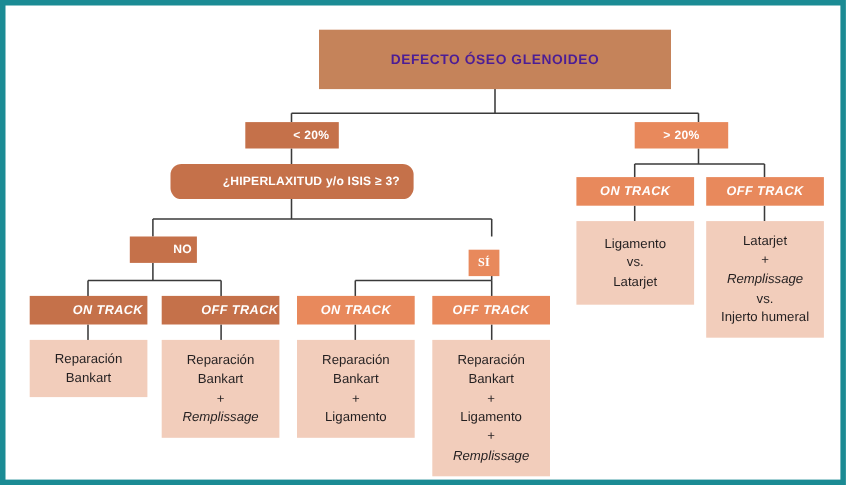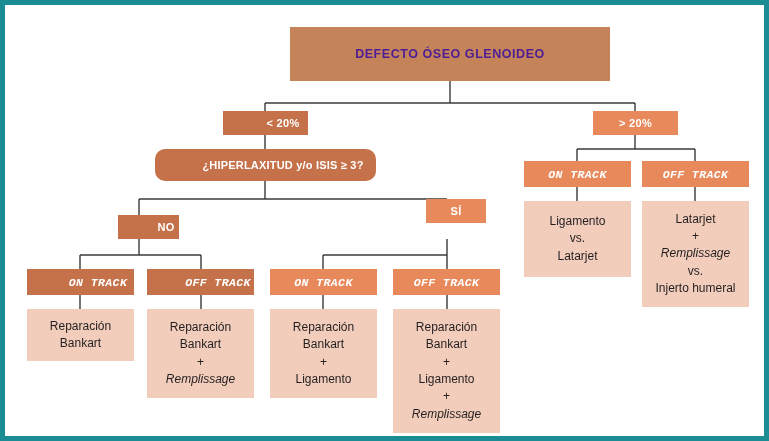--- a/index.html
+++ b/index.html
@@ -63,21 +63,20 @@
     font-size: 11px;
     letter-spacing: 0.3px;
   }
   .node.chip.dark  { background: #c5714a; padding-left: 35px; }
   .node.chip.light { background: #e8895c; }
 
   .node.chip.track {
     font-style: italic;
     font-size: 11.5px;
     letter-spacing: 0.4px;
-    font-family: Liberation Mono, monospace;
   }
 
   .node.chip.question {
     font-size: 11px;
     letter-spacing: 0.2px;
     border-radius: 10px;
   }
 
   
   .node.leaf {
@@ -142,21 +141,21 @@
     </svg>
 
     <div class="node root" style="left: 285px; top: 22px; width: 320px; height: 54px; background: rgb(197, 131, 90); color: #4c1d95;">DEFECTO ÓSEO GLENOIDEO</div>
 
     <div class="node chip dark" style="left: 218px; top: 106px; width: 85px; height: 24px; background: rgb(197, 113, 74);">&lt; 20%</div>
 
     <div class="node chip dark question" style="left: 150px; top: 144px; width: 221px; height: 32px; background: rgb(197, 113, 74);">¿HIPERLAXITUD y/o ISIS ≥ 3?</div>
 
     <div class="node chip dark" style="left: 113px; top: 210px; width: 61px; height: 24px; background: rgb(197, 113, 74);">NO</div>
 
-    <div class="node chip light" style="left: 421px; top: 194px; width: 60px; height: 24px; background: rgb(232, 137, 92);">SÍ</div>
+    <div class="node chip light" style="left: 421px; top: 222px; width: 28px; height: 24px; background: rgb(232, 137, 92); font-family: Liberation Serif, serif;">SÍ</div>
 
     <div class="node chip dark track" style="left: 22px; top: 264px; width: 107px; height: 26px; background: rgb(197, 113, 74);">ON TRACK</div>
     <div class="node leaf" style="left: 22px; top: 304px; width: 107px; height: 52px; background: rgb(242, 205, 187); color: rgb(35, 31, 32);">
       <span class="leaf-lines">
           <span class="leaf-line">Reparación</span>
           <span class="leaf-line">Bankart</span>
         </span>
     </div>
 
     <div class="node chip dark track" style="left: 142px; top: 264px; width: 107px; height: 26px; background: rgb(197, 113, 74);">OFF TRACK</div>
@@ -184,21 +183,21 @@
       <span class="leaf-lines">
           <span class="leaf-line">Reparación</span>
           <span class="leaf-line">Bankart</span>
           <span class="leaf-line">+</span>
           <span class="leaf-line">Ligamento</span>
           <span class="leaf-line">+</span>
           <span class="leaf-line italic">Remplissage</span>
         </span>
     </div>
 
-    <div class="node chip light" style="left: 588px; top: 106px; width: 85px; height: 24px; background: rgb(232, 137, 92);">&gt; 20%</div>
+    <div class="node chip light" style="left: 572px; top: 106px; width: 85px; height: 24px; background: rgb(232, 137, 92);">&gt; 20%</div>
 
     <div class="node chip light track" style="left: 519px; top: 156px; width: 107px; height: 26px; background: rgb(232, 137, 92);">ON TRACK</div>
     <div class="node leaf" style="left: 519px; top: 196px; width: 107px; height: 76px; background: rgb(242, 205, 187); color: rgb(35, 31, 32);">
       <span class="leaf-lines">
           <span class="leaf-line">Ligamento</span>
           <span class="leaf-line">vs.</span>
           <span class="leaf-line">Latarjet</span>
         </span>
     </div>
 

